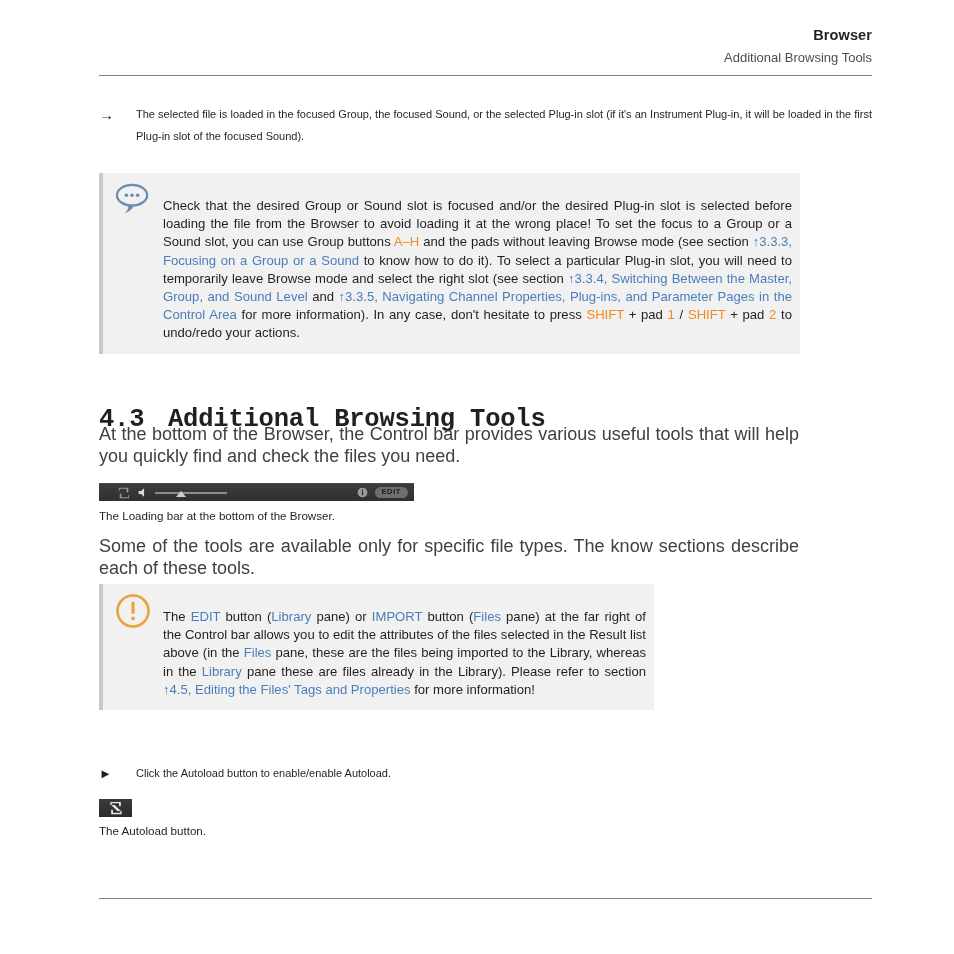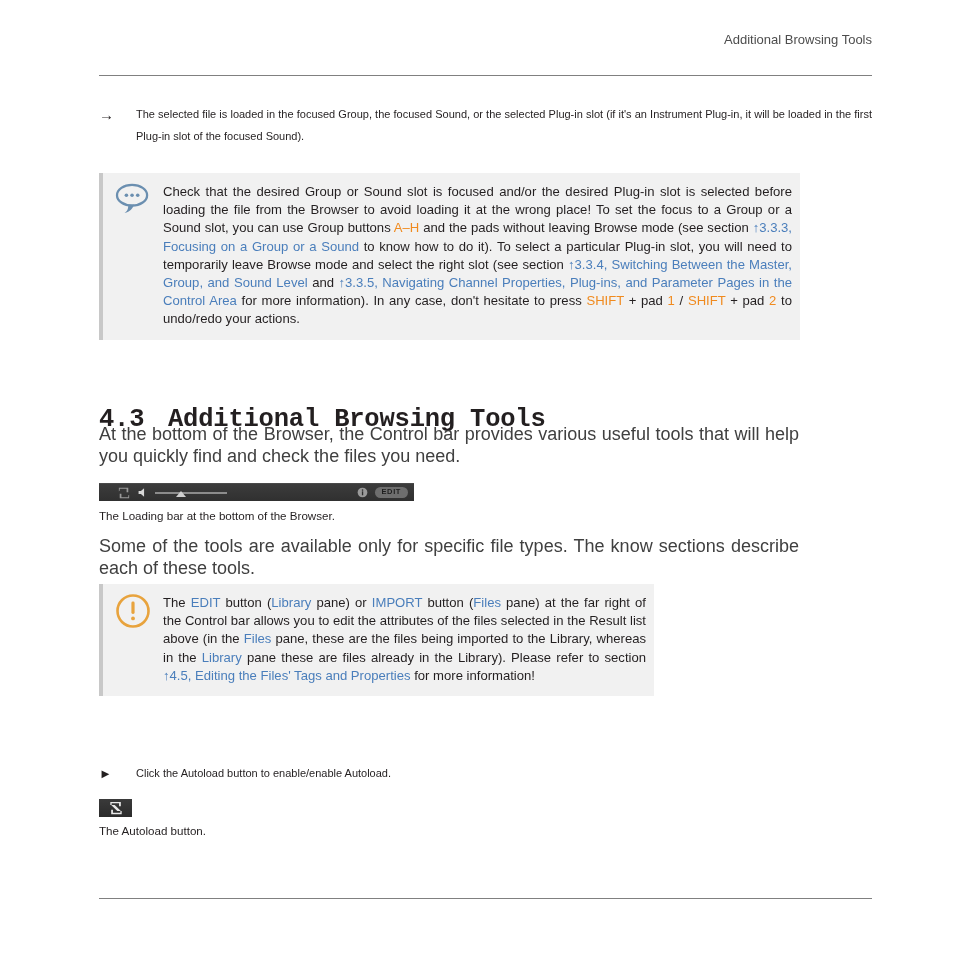--- a/index.html
+++ b/index.html
@@ -89,21 +89,21 @@
     display: flex;
     justify-content: center;
     padding-top: 9px;
   }
   .callout-body {
     flex: 1 1 auto;
     font-size: 13.1px;
     line-height: 18.2px;
     text-align: justify;
     color: #231f20;
-    padding: 10px 8px 11px 0;
+    padding: 24px 8px 11px 0;
   }
   .lnk { color: #4a7ebb; }
   .org { color: #f08a1e; }
 
   #tip-callout {
     left: 99px;
     top: 173px;
     width: 701px;
     min-height: 157px;
   }
@@ -249,20 +249,21 @@
     color: #333333;
     line-height: 22px;
   }
 </style>
 </head>
 <body>
 
 <div class="page">
 
   <div class="header">
+    <div class="header-title">Browser</div>
     <div class="header-sub">Additional Browsing Tools</div>
   </div>
   <div class="header-rule"></div>
 
   <div class="arrow-block">
     <span class="arrow-mark">→</span>
     <div class="arrow-text">The selected file is loaded in the focused Group, the focused Sound, or the selected Plug-in slot (if it's an Instrument Plug-in, it will be loaded in the first Plug-in slot of the focused Sound).</div>
   </div>
 
   <div class="callout" id="tip-callout">

